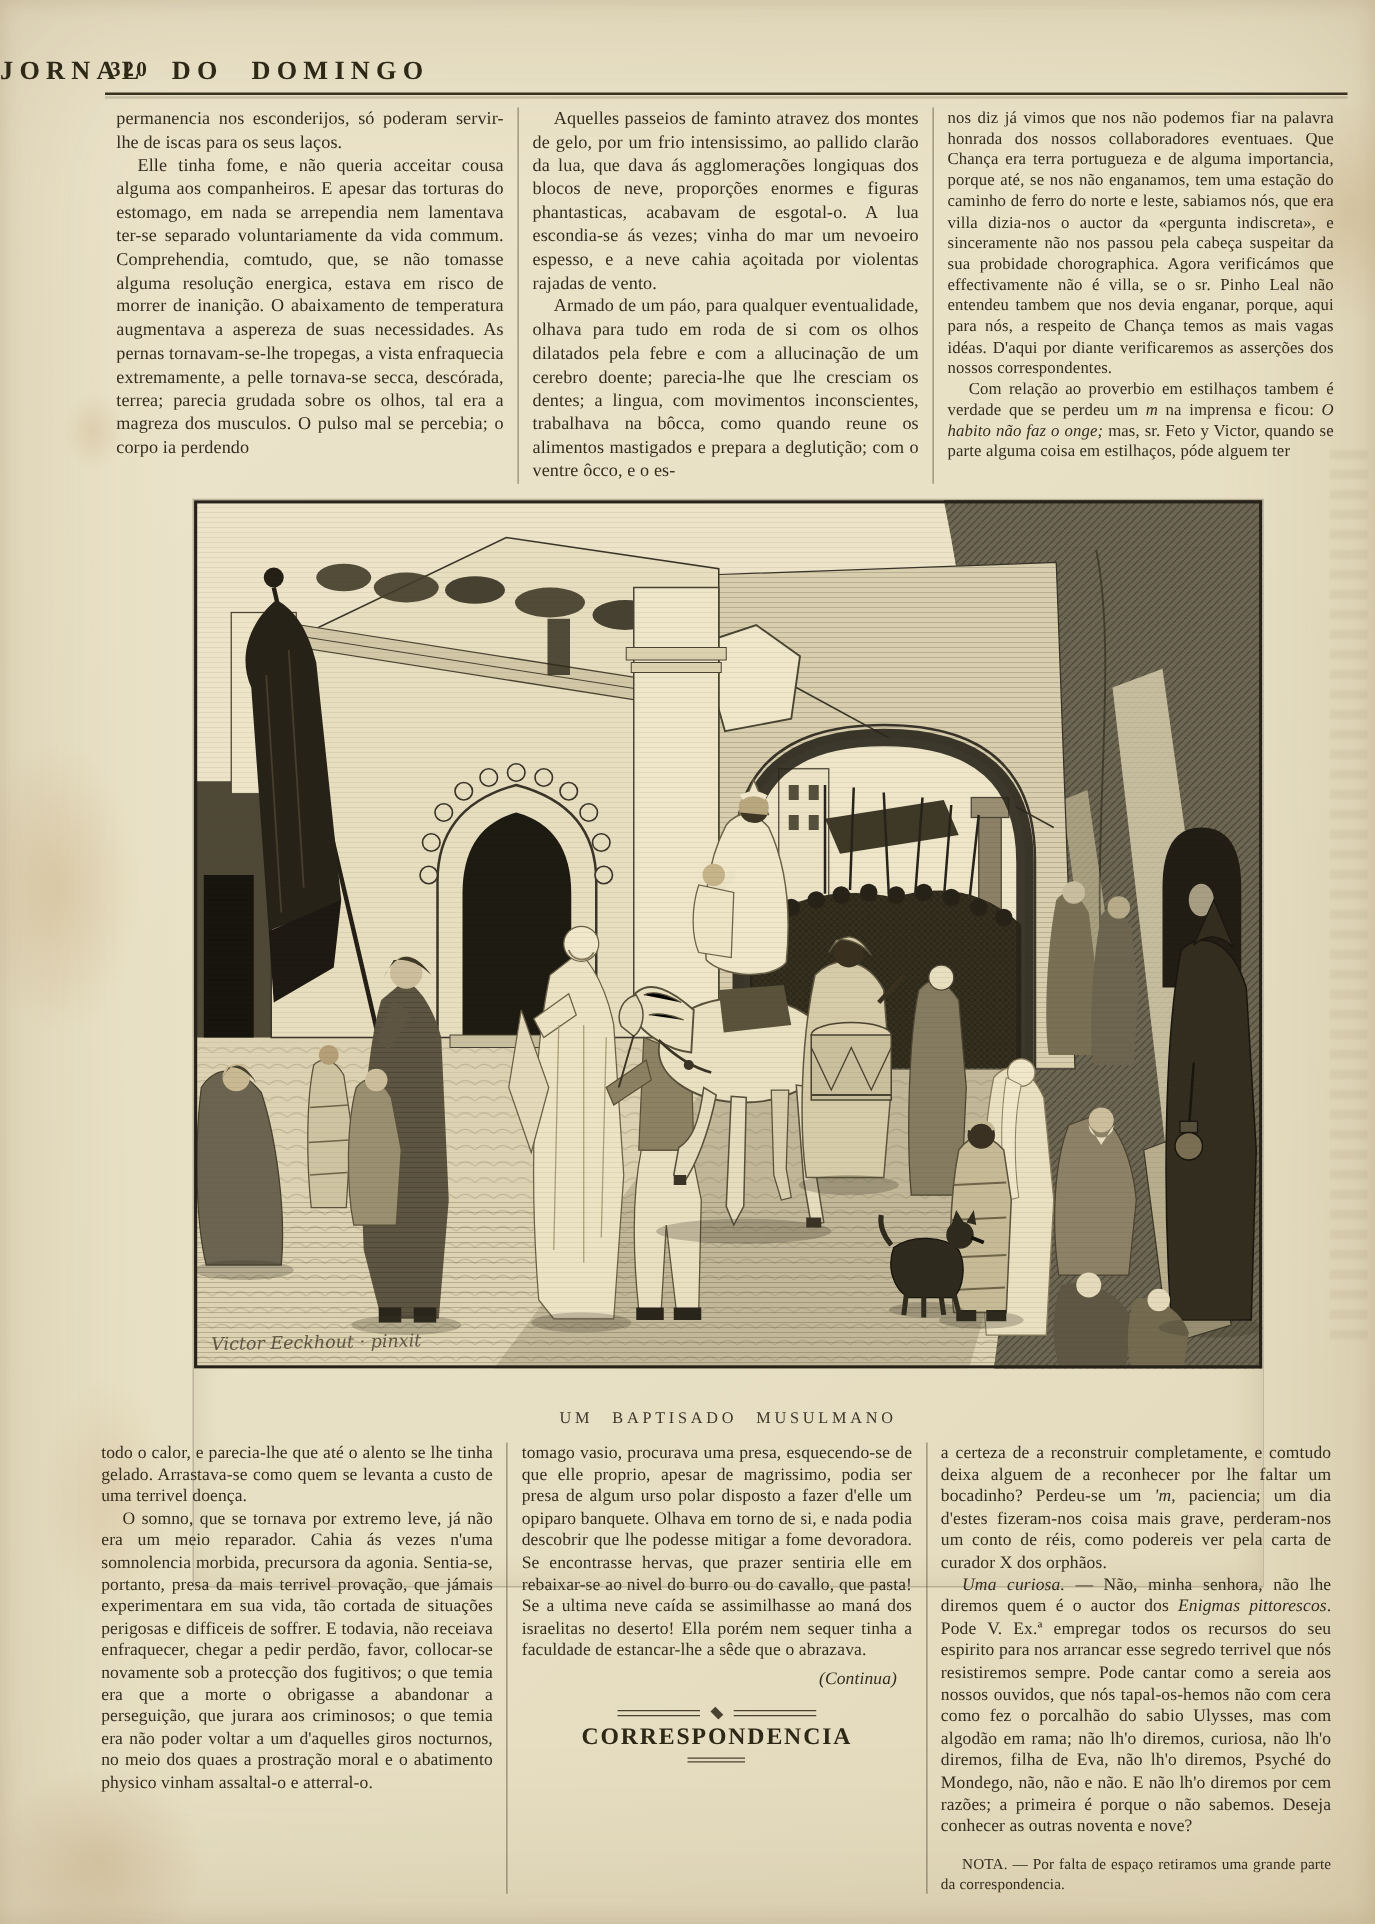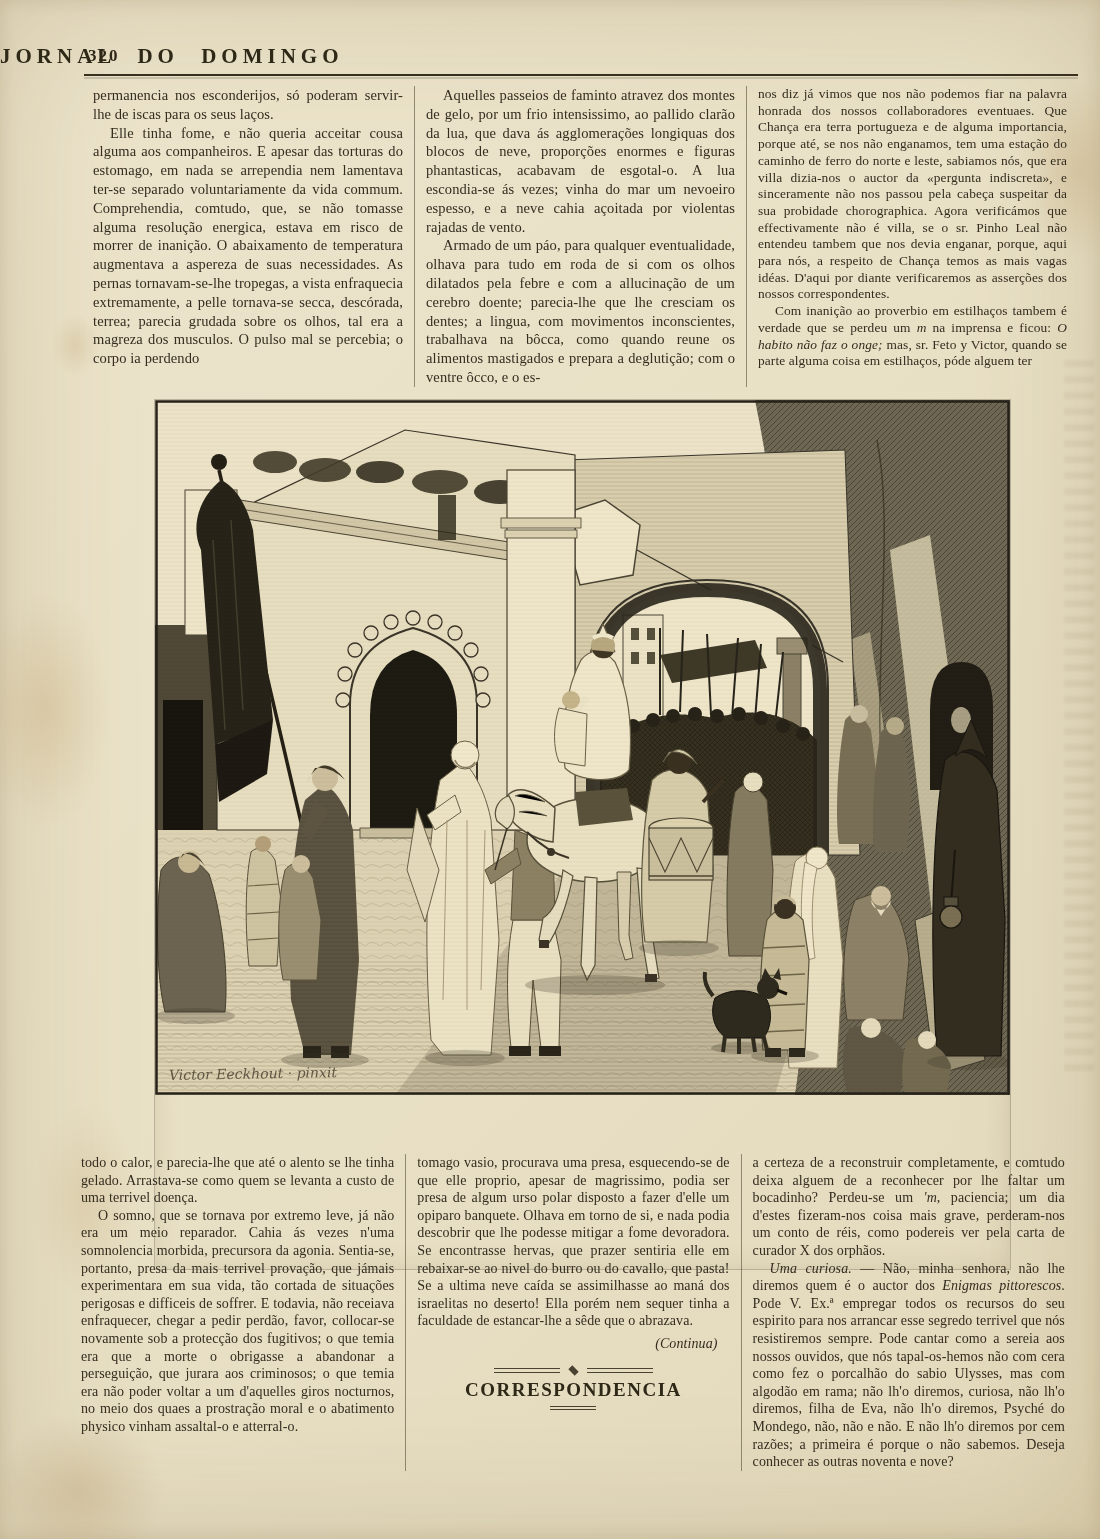--- a/index.html
+++ b/index.html
@@ -13,21 +13,21 @@
   .s3{left:990px;top:40px;width:180px;height:260px;background:radial-gradient(closest-side,rgba(165,122,58,.20),transparent 70%);}
   .s4{left:-40px;top:1380px;width:240px;height:220px;background:radial-gradient(closest-side,rgba(150,110,55,.20),transparent 70%);}
   .s5{left:1064px;top:360px;width:30px;height:720px;opacity:.6;
       background:repeating-linear-gradient(rgba(110,90,55,.12) 0 7px,transparent 7px 16px);filter:blur(1px);}
   .s6{left:40px;top:300px;width:70px;height:90px;background:radial-gradient(closest-side,rgba(176,134,70,.18),transparent 70%);}
   .pagenum{position:absolute;left:88px;top:46px;font-size:17px;font-weight:bold;letter-spacing:2px;color:#2e2817;}
   .masthead{position:absolute;left:0;right:0;top:44px;font-size:21px;font-weight:bold;
     letter-spacing:5px;word-spacing:12px;color:#2e2817;}
   .head-rule{position:absolute;left:84px;top:74px;width:994px;height:2px;background:#38311f;
     box-shadow:0 3px 0 rgba(56,49,31,.18);}
-  .cols{position:absolute;display:flex;}
+  .cols{position:absolute;display:flex;justify-content:space-between;}
   .cols.top{left:82px;top:86px;width:996px;}
   .cols.bottom{left:70px;top:1154px;width:1006px;}
   .tcol{width:332px;box-sizing:border-box;padding:0 11px;font-size:14.5px;line-height:18.8px;
     text-align:justify;letter-spacing:.1px;}
   .cols.bottom .tcol{width:335.3px;font-size:14px;line-height:17.6px;}
   .tcol + .tcol{border-left:1px solid rgba(73,64,46,.55);}
   .tcol.compact{font-size:13.4px;line-height:16.7px;}
   p{margin:0;}
   p.ind{text-indent:17px;}
   .it{font-style:italic;}
@@ -62,21 +62,21 @@
     <div class="tcol">
       <p>permanencia nos esconderijos, só poderam servir-lhe de iscas para os seus laços.</p>
       <p class="ind">Elle tinha fome, e não queria acceitar cousa alguma aos companheiros. E apesar das torturas do estomago, em nada se arrependia nem lamentava ter-se separado voluntariamente da vida commum. Comprehendia, comtudo, que, se não tomasse alguma resolução energica, estava em risco de morrer de inanição. O abaixamento de temperatura augmentava a aspereza de suas necessidades. As pernas tornavam-se-lhe tropegas, a vista enfraquecia extremamente, a pelle tornava-se secca, descórada, terrea; parecia grudada sobre os olhos, tal era a magreza dos musculos. O pulso mal se percebia; o corpo ia perdendo</p>
     </div>
     <div class="tcol">
       <p class="ind">Aquelles passeios de faminto atravez dos montes de gelo, por um frio intensissimo, ao pallido clarão da lua, que dava ás agglomerações longiquas dos blocos de neve, proporções enormes e figuras phantasticas, acabavam de esgotal-o. A lua escondia-se ás vezes; vinha do mar um nevoeiro espesso, e a neve cahia açoitada por violentas rajadas de vento.</p>
       <p class="ind">Armado de um páo, para qualquer eventualidade, olhava para tudo em roda de si com os olhos dilatados pela febre e com a allucinação de um cerebro doente; parecia-lhe que lhe cresciam os dentes; a lingua, com movimentos inconscientes, trabalhava na bôcca, como quando reune os alimentos mastigados e prepara a deglutição; com o ventre ôcco, e o es-</p>
     </div>
     <div class="tcol compact">
       <p>nos diz já vimos que nos não podemos fiar na palavra honrada dos nossos collaboradores eventuaes. Que Chança era terra portugueza e de alguma importancia, porque até, se nos não enganamos, tem uma estação do caminho de ferro do norte e leste, sabiamos nós, que era villa dizia-nos o auctor da «pergunta indiscreta», e sinceramente não nos passou pela cabeça suspeitar da sua probidade chorographica. Agora verificámos que effectivamente não é villa, se o sr. Pinho Leal não entendeu tambem que nos devia enganar, porque, aqui para nós, a respeito de Chança temos as mais vagas idéas. D'aqui por diante verificaremos as asserções dos nossos correspondentes.</p>
-      <p class="ind"><span>Com inanição ao proverbio em estilhaços tambem é verdade que se perdeu um </span><span class="it">m</span><span> na imprensa e ficou: </span><span class="it">O habito não faz o onge;</span><span> mas, sr. Feto y Victor, quando se parte alguma coisa em estilhaços, póde alguem ter</span></p>
+      <p class="ind"><span>Com relação ao proverbio em estilhaços tambem é verdade que se perdeu um </span><span class="it">m</span><span> na imprensa e ficou: </span><span class="it">O habito não faz o onge;</span><span> mas, sr. Feto y Victor, quando se parte alguma coisa em estilhaços, póde alguem ter</span></p>
     </div>
   </section>
 
   <figure class="engraving">
     <svg width="855" height="695" viewBox="0 0 855 695">
       <defs>
         <pattern id="ph" width="4" height="4" patternUnits="userSpaceOnUse">
             <path d="M0 2 H4" stroke="#3b3526" stroke-width="0.6"></path>
           </pattern>
         <pattern id="pd" width="6" height="6" patternUnits="userSpaceOnUse">
@@ -327,35 +327,37 @@
         <ellipse cx="814" cy="662" rx="42" ry="8"></ellipse>
         <ellipse cx="40" cy="616" rx="40" ry="8"></ellipse>
       </g>
 
       <rect x="0" y="0" width="855" height="695" fill="url(#ph)" opacity="0.10"></rect>
       <rect x="1.5" y="1.5" width="852" height="692" fill="none" stroke="#26221a" stroke-width="2.5"></rect>
       <text x="14" y="680" font-family="DejaVu Serif, serif" font-style="italic" font-size="14" fill="#4b4433" opacity="0.85" transform="rotate(-1 14 680)">Victor Eeckhout · pinxit</text>
     </svg>
   </figure>
 
+  <div class="caption">UM BAPTISADO MUSULMANO</div>
 
   <section class="cols bottom">
     <div class="tcol">
       <p>todo o calor, e parecia-lhe que até o alento se lhe tinha gelado. Arrastava-se como quem se levanta a custo de uma terrivel doença.</p>
       <p class="ind">O somno, que se tornava por extremo leve, já não era um meio reparador. Cahia ás vezes n'uma somnolencia morbida, precursora da agonia. Sentia-se, portanto, presa da mais terrivel provação, que jámais experimentara em sua vida, tão cortada de situações perigosas e difficeis de soffrer. E todavia, não receiava enfraquecer, chegar a pedir perdão, favor, collocar-se novamente sob a protecção dos fugitivos; o que temia era que a morte o obrigasse a abandonar a perseguição, que jurara aos criminosos; o que temia era não poder voltar a um d'aquelles giros nocturnos, no meio dos quaes a prostração moral e o abatimento physico vinham assaltal-o e atterral-o.</p>
     </div>
     <div class="tcol">
       <p>tomago vasio, procurava uma presa, esquecendo-se de que elle proprio, apesar de magrissimo, podia ser presa de algum urso polar disposto a fazer d'elle um opiparo banquete. Olhava em torno de si, e nada podia descobrir que lhe podesse mitigar a fome devoradora. Se encontrasse hervas, que prazer sentiria elle em rebaixar-se ao nivel do burro ou do cavallo, que pasta! Se a ultima neve caída se assimilhasse ao maná dos israelitas no deserto! Ella porém nem sequer tinha a faculdade de estancar-lhe a sêde que o abrazava.</p>
       <p class="continua">(Continua)</p>
       <div class="orn">
         <span class="bar"></span>
         <span class="gem"></span>
         <span class="bar"></span>
       </div>
       <h2 class="corr">CORRESPONDENCIA</h2>
       <div class="shortrule"></div>
     </div>
     <div class="tcol compact">
       <p><span>a certeza de a reconstruir completamente, e comtudo deixa alguem de a reconhecer por lhe faltar um bocadinho? Perdeu-se um </span><span class="it">'m</span><span>, paciencia; um dia d'estes fizeram-nos coisa mais grave, perderam-nos um conto de réis, como podereis ver pela carta de curador X dos orphãos.</span></p>
       <p class="ind"><span class="it">Uma curiosa.</span><span> — Não, minha senhora, não lhe diremos quem é o auctor dos </span><span class="it">Enigmas pittorescos</span><span>. Pode V. Ex.ª empregar todos os recursos do seu espirito para nos arrancar esse segredo terrivel que nós resistiremos sempre. Pode cantar como a sereia aos nossos ouvidos, que nós tapal-os-hemos não com cera como fez o porcalhão do sabio Ulysses, mas com algodão em rama; não lh'o diremos, curiosa, não lh'o diremos, filha de Eva, não lh'o diremos, Psyché do Mondego, não, não e não. E não lh'o diremos por cem razões; a primeira é porque o não sabemos. Deseja conhecer as outras noventa e nove?</span></p>
+      <p class="nota ind">NOTA. — Por falta de espaço retiramos uma grande parte da correspondencia.</p>
     </div>
   </section>
 </div>
 
 </body></html>

